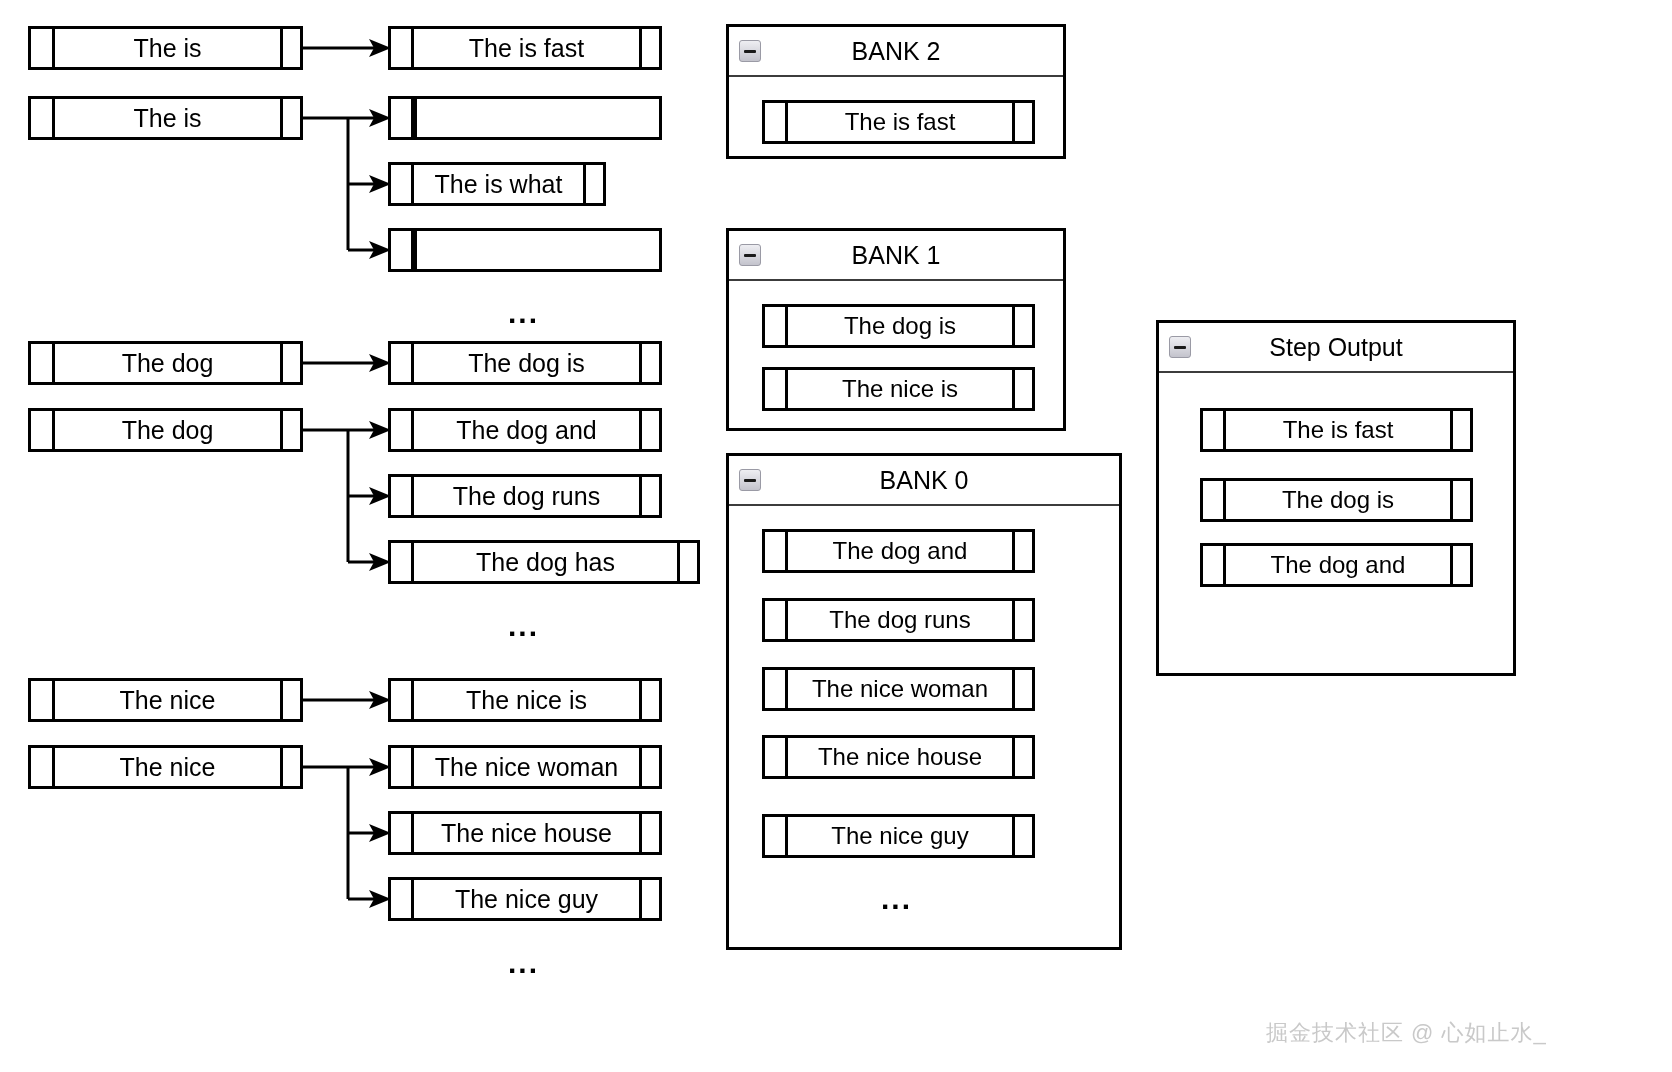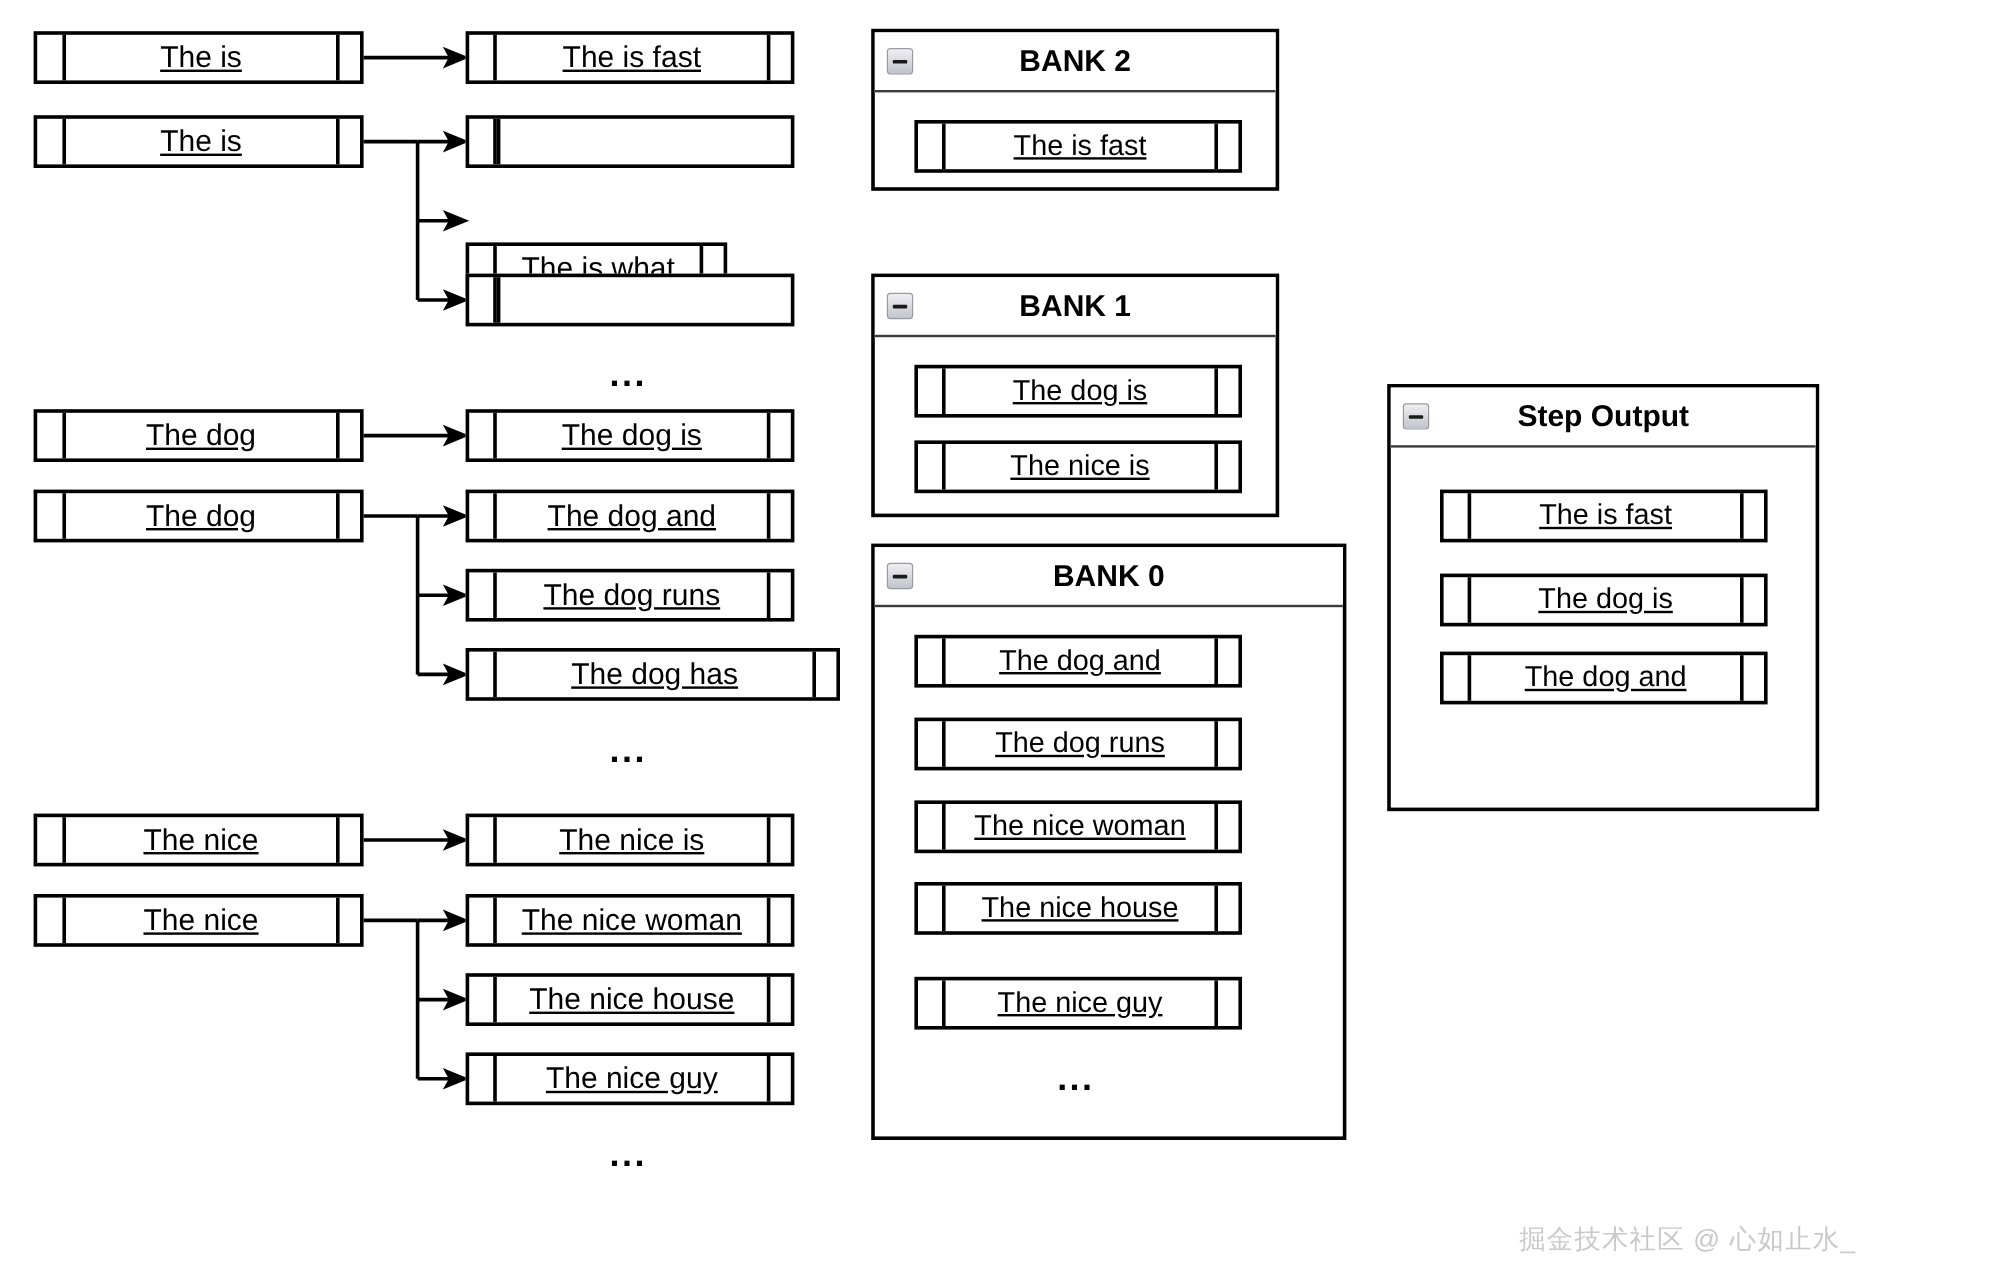--- a/index.html
+++ b/index.html
@@ -40,21 +40,20 @@
     border-left: 3px solid #000000;
   }
   .hyp .body {
     flex: 1 1 auto;
     display: flex;
     align-items: center;
     justify-content: center;
     white-space: nowrap;
     overflow: hidden;
     line-height: 1;
-    text-decoration: underline;
   }
 
   
   .hyp.src { height: 44px; font-size: 25px; }
   .hyp.src .cap-l { width: 24px; }
   .hyp.src .cap-r { width: 20px; }
 
   
   .hyp.exp { height: 44px; font-size: 25px; }
   .hyp.exp .cap-l { width: 23px; }
@@ -103,21 +102,21 @@
     box-sizing: border-box;
     height: 50px;
     border-bottom: 2px solid #3c3c3c;
     display: flex;
     align-items: center;
     justify-content: center;
     background: #ffffff;
   }
   .panel-title {
     font-size: 25px;
-    font-weight: 700;
+    font-weight: 400;
     color: #000000;
     white-space: nowrap;
     line-height: 1;
   }
   .collapse-icon {
     position: absolute;
     left: 10px;
     top: 50%;
     transform: translateY(-50%);
     width: 22px;
@@ -187,21 +186,21 @@
     <line x1="45" y1="88" x2="72" y2="88"></line>
     <polygon points="88,88 66,79 71,88 66,97"></polygon>
     <line x1="45" y1="154" x2="72" y2="154"></line>
     <polygon points="88,154 66,145 71,154 66,163"></polygon>
   </svg>
 
   <div class="hyp exp" style="left:388px; top:96px; width:274px;">
     <div class="cap-l"></div>
     <div class="cap-r"></div>
   </div>
-  <div class="hyp exp" style="left:388px; top:162px; width:218px;margin-top:40px;">
+  <div class="hyp exp" style="left:388px; top:162px; width:218px;">
     <div class="cap-l"></div>
     <div class="body">The is what</div>
     <div class="cap-r"></div>
   </div>
   <div class="hyp exp" style="left:388px; top:228px; width:274px;">
     <div class="cap-l"></div>
     <div class="cap-r"></div>
   </div>
 
   <div class="ellipsis" style="left:508px; top:298px;">...</div>

